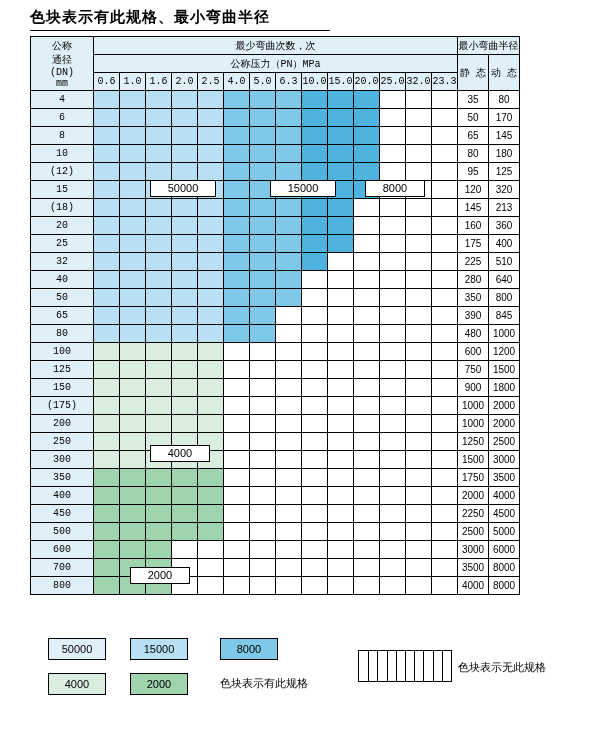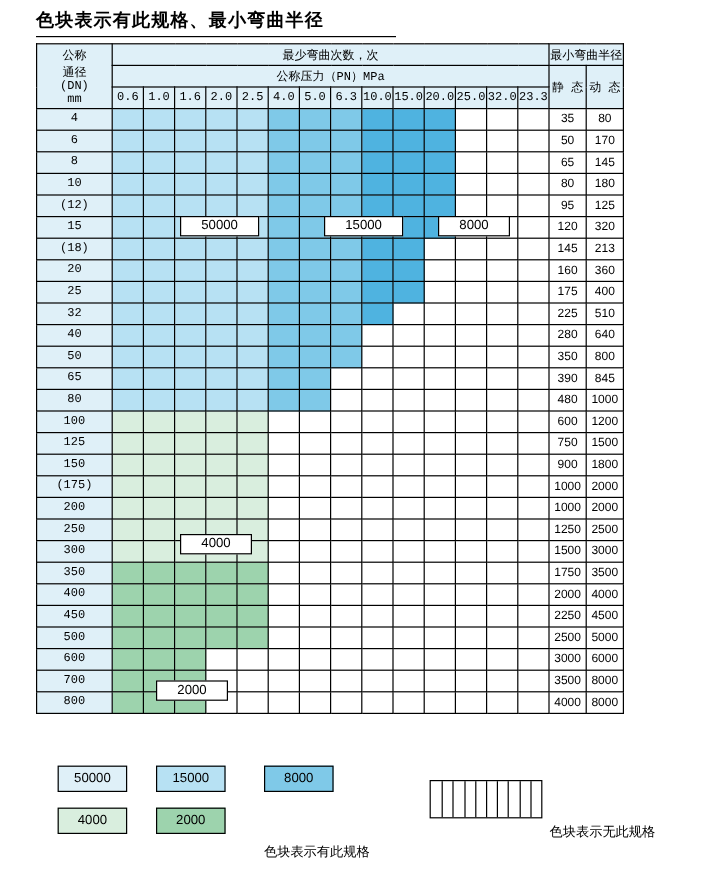--- a/index.html
+++ b/index.html
@@ -65,21 +65,21 @@
   
   .legend-box{
     position:absolute;
     border:1px solid #000;
     font-size:11px;
     text-align:center;
     line-height:20px;
     width:56px;height:20px;
   }
   .legend-text{
-    position:absolute;font-size:11px;margin-top:26px;
+    position:absolute;font-size:11px;
   }
   .legend-hatch{
     position:absolute;
     border:1px solid #000;
     width:92px;height:30px;
     background:#fff;
   }
   .legend-hatch .v{
     position:absolute;top:0;bottom:0;width:1px;background:#000;
   }

